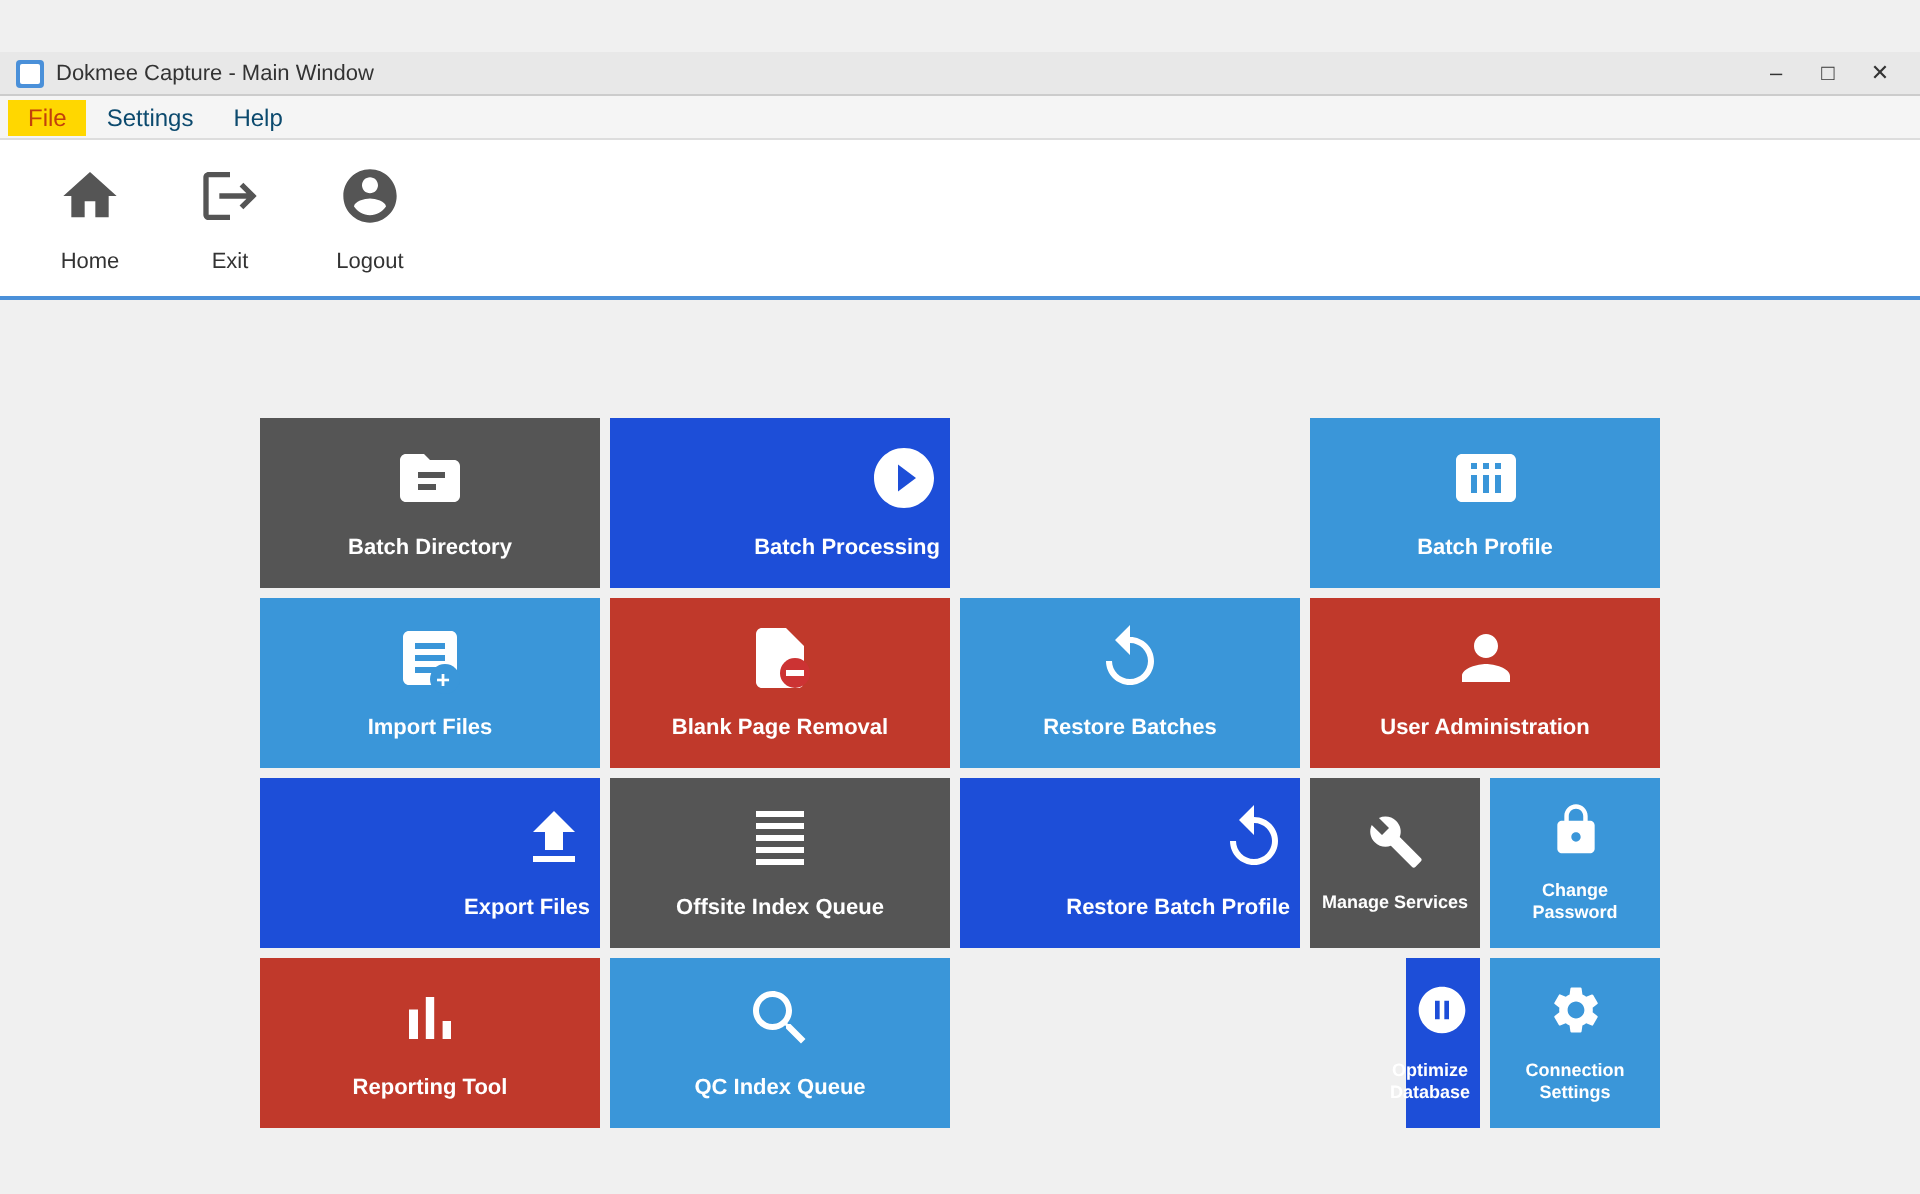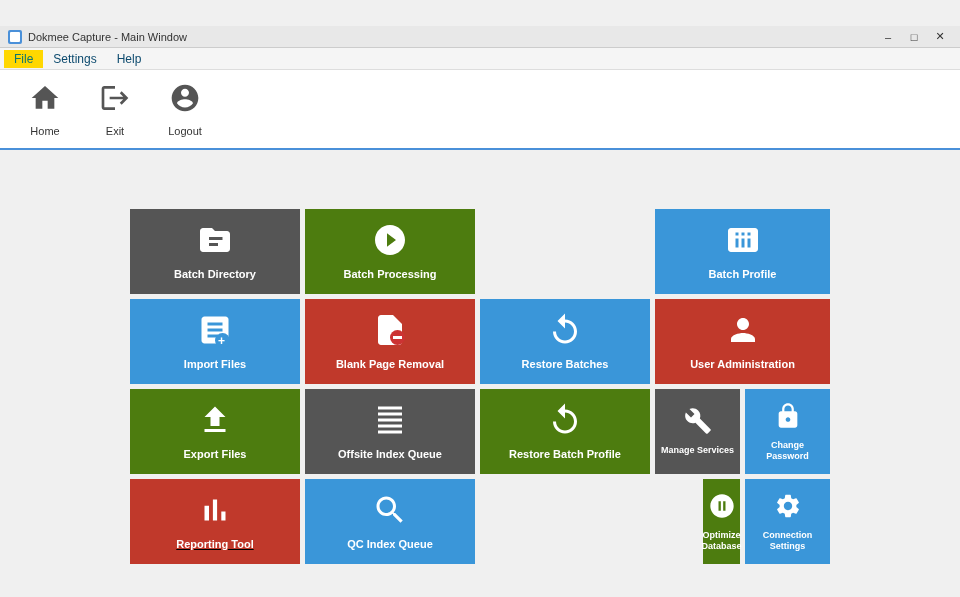--- a/index.html
+++ b/index.html
@@ -34,21 +34,21 @@
       align-items: center;
       border-bottom: 1px solid #ddd;
       padding: 0 4px;
     }
     .menu-item {
       padding: 2px 10px;
       font-size: 12px;
       cursor: pointer;
       color: #0c4a6e;
     }
-    .menu-item.active { background: #ffd700; color: #0f766e; }
+    .menu-item.active { background: #ffd700; color: #c2410c; }
 
     
     .toolbar {
       background: white;
       height: 80px;
       display: flex;
       align-items: center;
       padding: 0 10px;
       border-bottom: 2px solid #4a90d9;
     }
@@ -95,21 +95,21 @@
     .tile-label {
       font-size: 11px;
       font-weight: bold;
       color: white;
       text-align: center;
       line-height: 1.2;
     }
 
     
     .tile-dark { background: #555555; }
-    .tile-yellow { background: #4d7c0f; }
+    .tile-yellow { background: #1d4ed8; align-items: flex-end; }
     .tile-blue { background: #3a96d9; }
     .tile-red { background: #c0392b; }
 
     
     .tile svg { width: 36px; height: 36px; fill: white; }
     .tile-small svg { width: 28px; height: 28px; }
     .tile-small .tile-label { font-size: 10px; }
   </style>
 </head>
 <body>
@@ -273,21 +273,21 @@
 
     <div class="tile tile-blue tile-small" style="grid-column:5; grid-row:3;">
       <span>
         <svg viewBox="0 0 24 24" width="28" height="28" fill="white">
             <path d="M18 8h-1V6c0-2.76-2.24-5-5-5S7 3.24 7 6v2H6c-1.1 0-2 .9-2 2v10c0 1.1.9 2 2 2h12c1.1 0 2-.9 2-2V10c0-1.1-.9-2-2-2zm-6 9c-1.1 0-2-.9-2-2s.9-2 2-2 2 .9 2 2-.9 2-2 2zm3.1-9H8.9V6c0-1.71 1.39-3.1 3.1-3.1 1.71 0 3.1 1.39 3.1 3.1v2z"></path>
           </svg>
       </span>
       <span class="tile-label" style="font-size:9px;">Change Password</span>
     </div>
 
-    <div class="tile tile-red" style="grid-column:1; grid-row:4;text-decoration:underline;">
+    <div class="tile tile-red" style="grid-column:1; grid-row:4;">
       <span>
         <svg viewBox="0 0 24 24">
             <path d="M5 9.2h3V19H5zM10.6 5h2.8v14h-2.8zm5.6 8H19v6h-2.8z"></path>
           </svg>
       </span>
       <span class="tile-label">Reporting Tool</span>
     </div>
 
     <div class="tile tile-blue" style="grid-column:2; grid-row:4;">
       <span>

